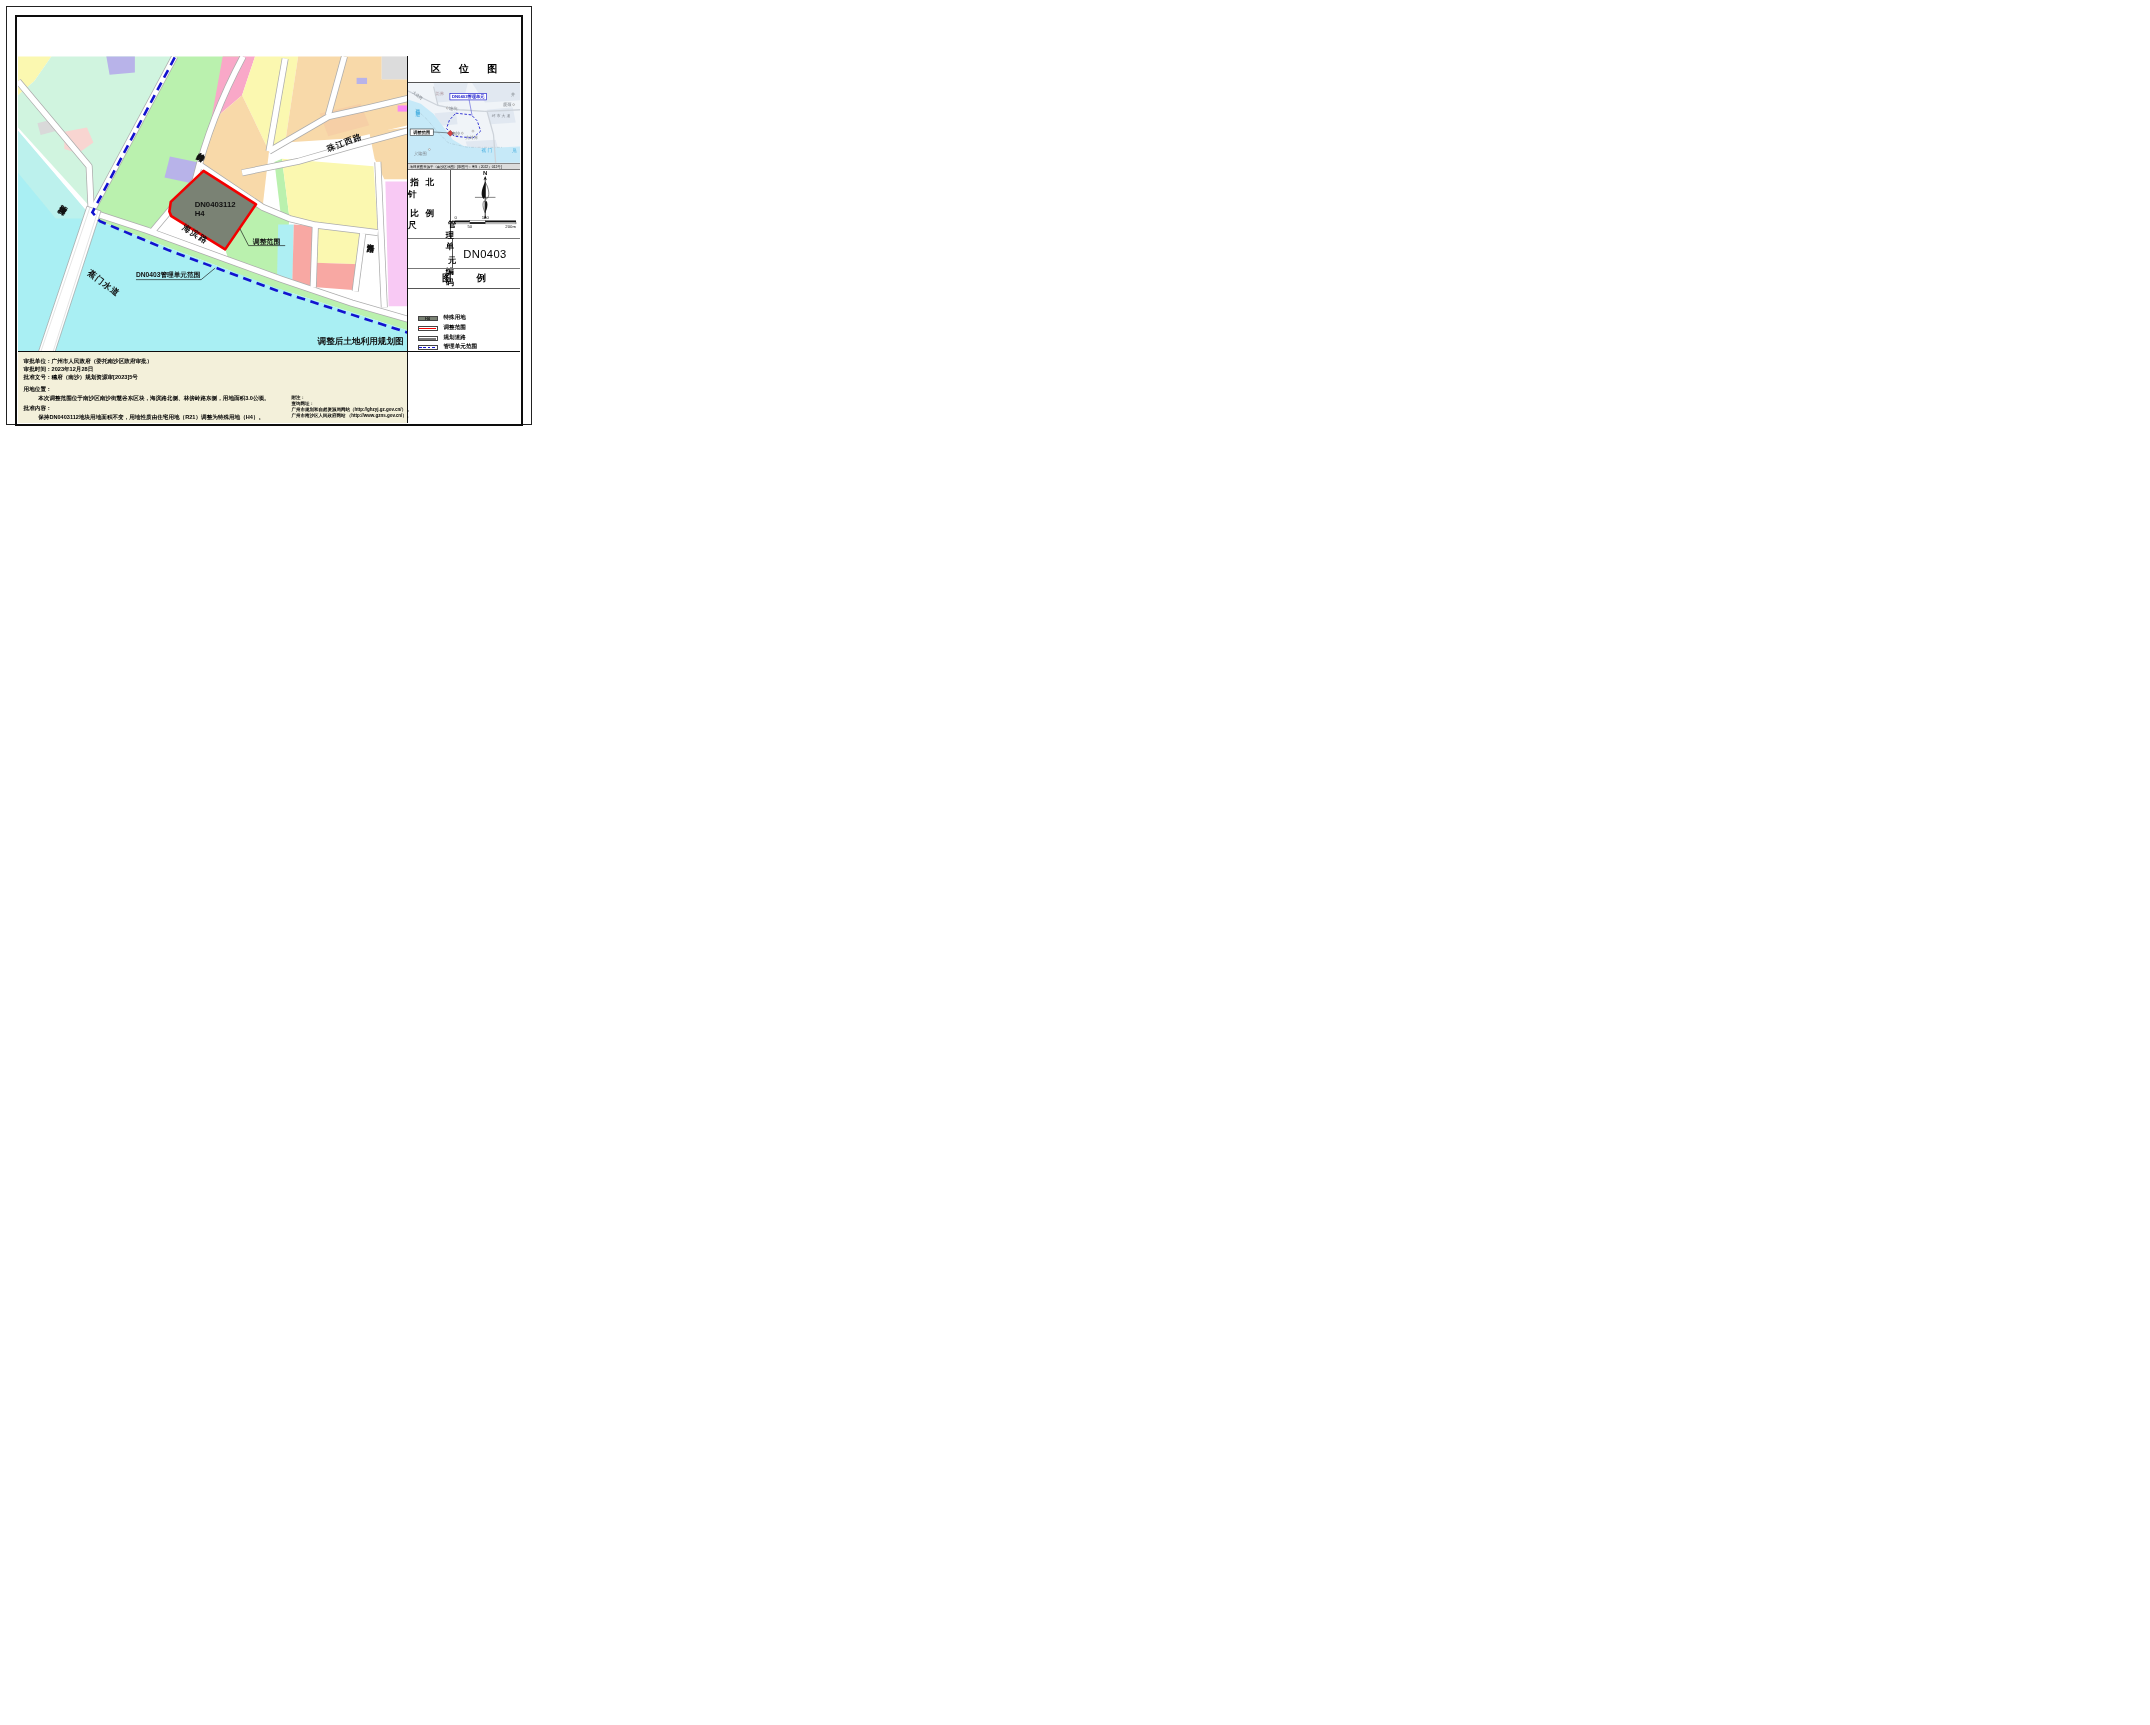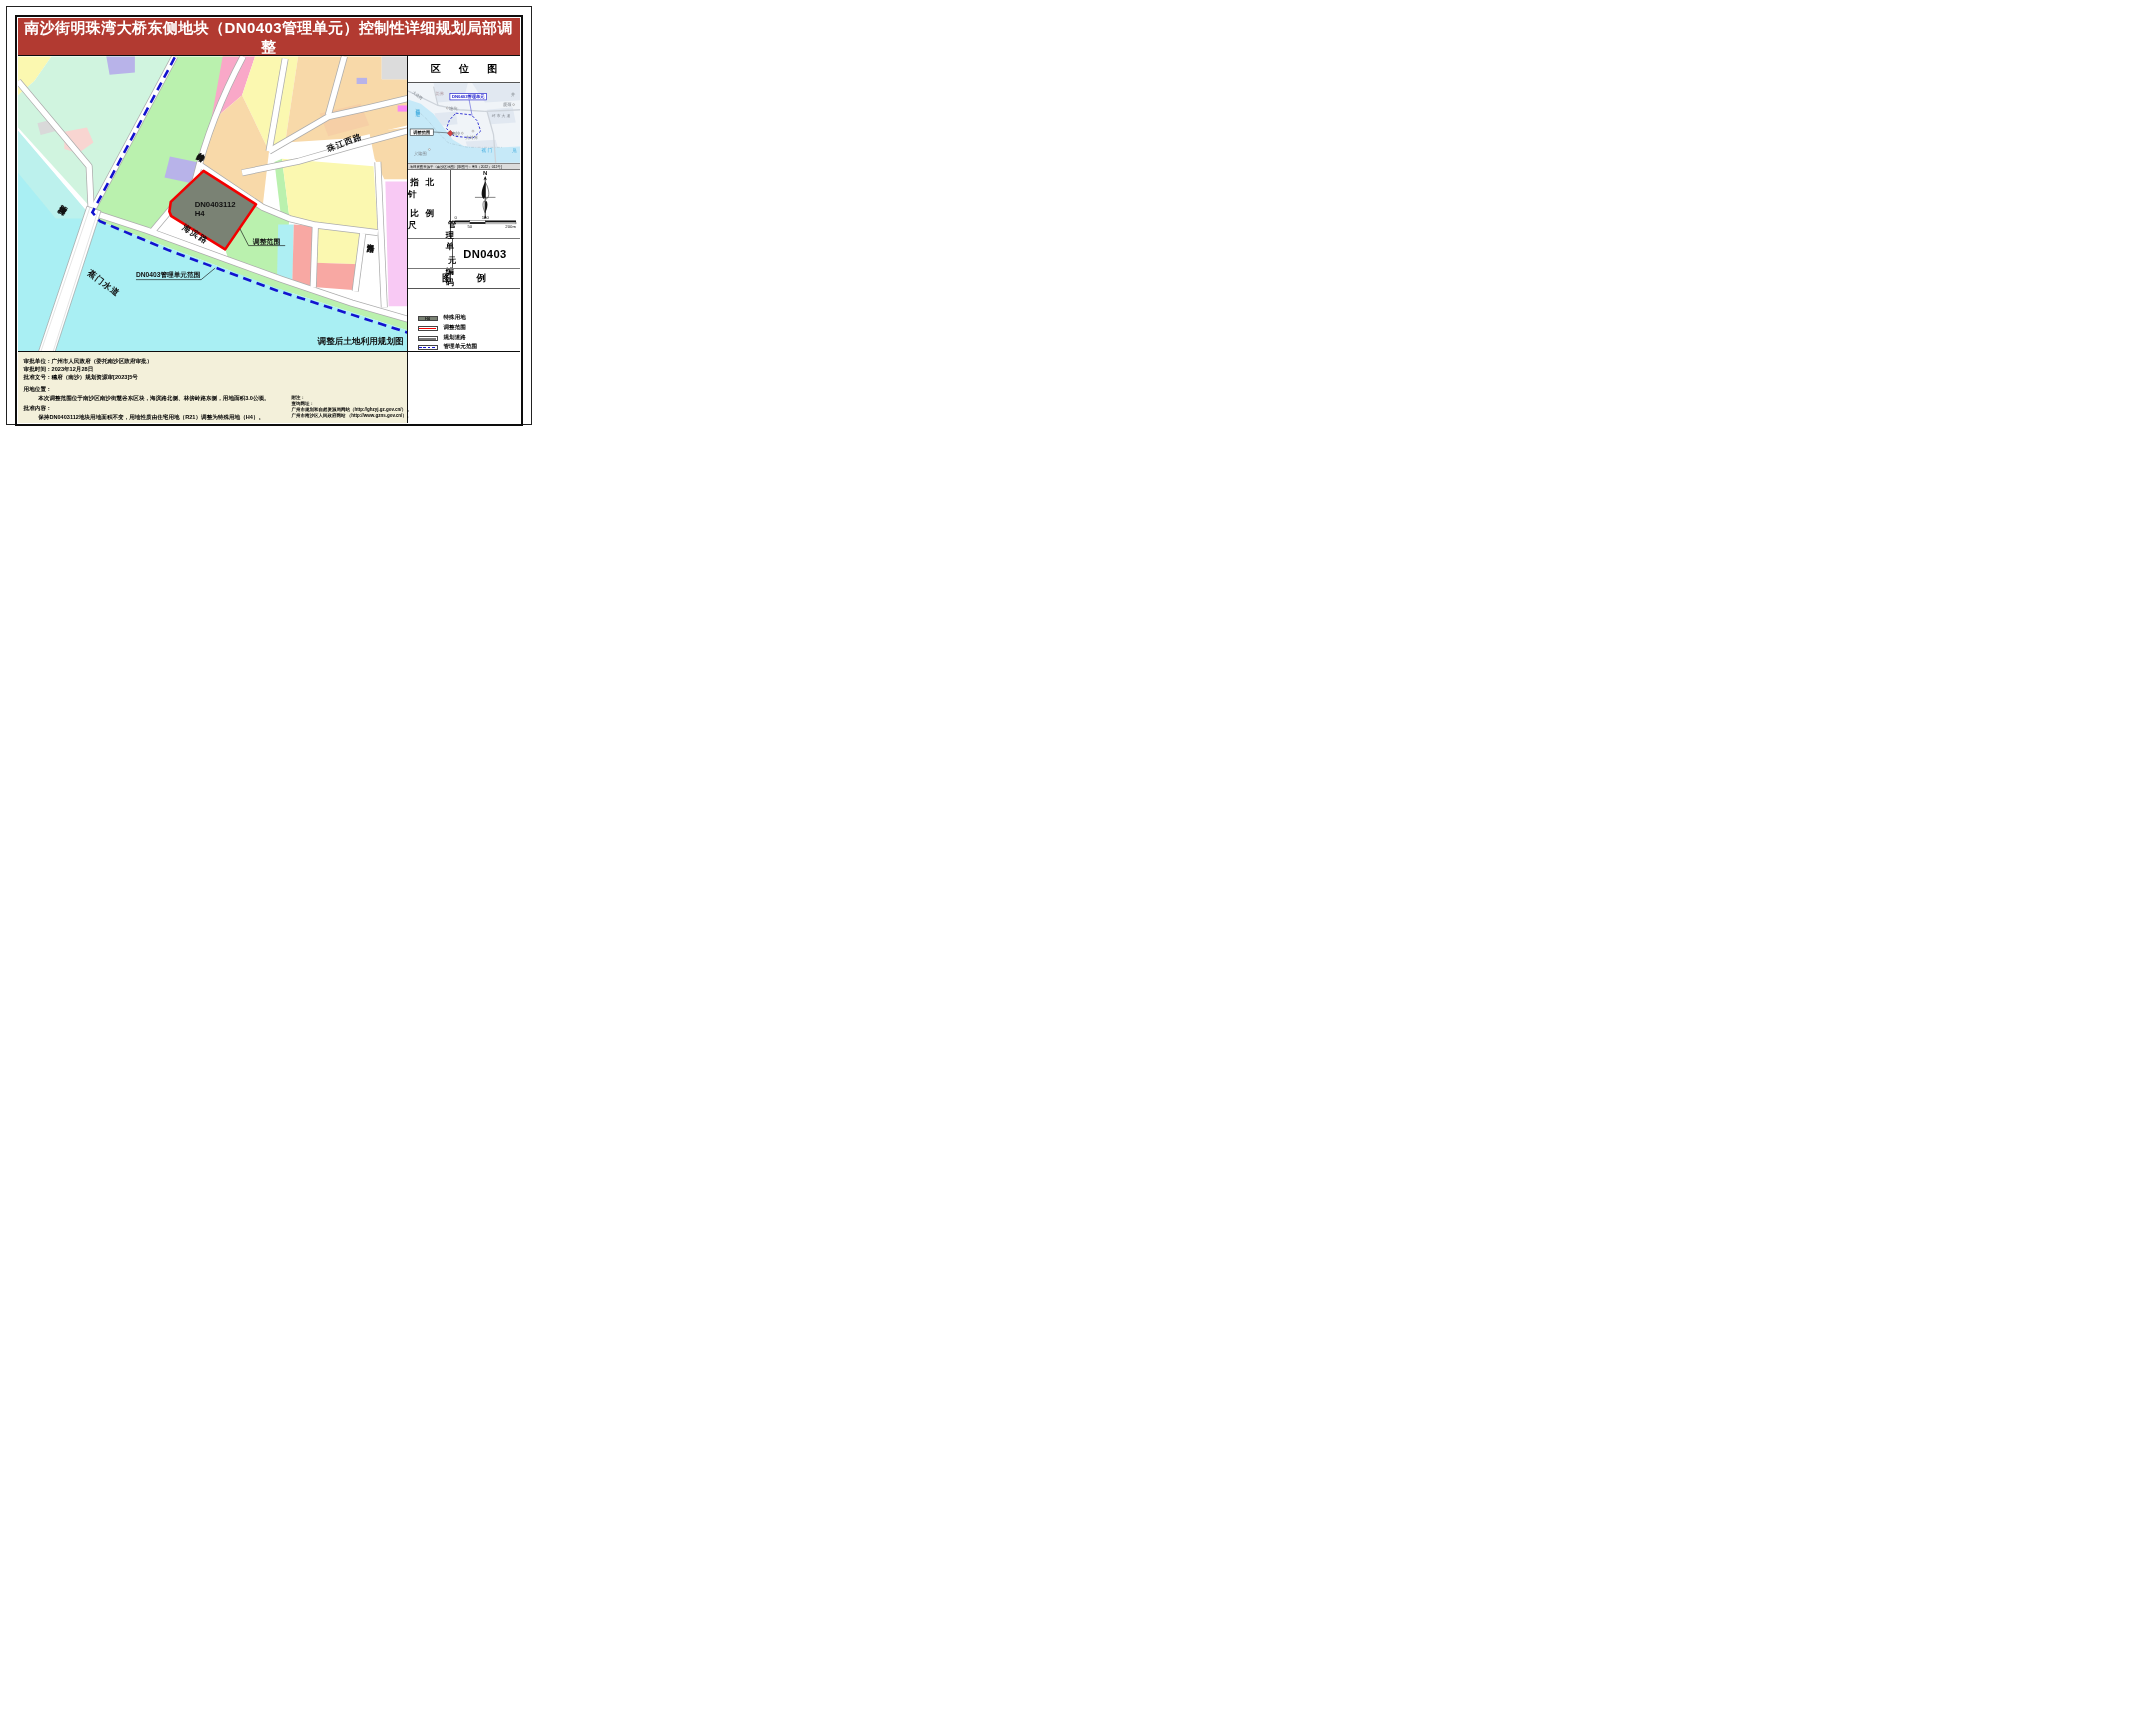--- a/index.html
+++ b/index.html
@@ -14,21 +14,21 @@
   .sidebar{position:absolute;left:407px;top:56px;width:101px;height:296px;background:#fff;border-left:0.9px solid #111;box-sizing:border-box;}
   .sb-sec{position:absolute;left:0;width:112px;box-sizing:border-box;}
   .loc-title{top:0;height:27px;border-bottom:0.9px solid #555;display:flex;align-items:center;justify-content:center;font-size:10px;font-weight:bold;letter-spacing:7.7px;text-indent:7.7px;}
   .loc-map{top:27px;height:80px;}
   .loc-src{top:107px;height:6px;background:#dcdcdc;border-top:0.4px solid #888;font-size:3.4px;line-height:6px;padding-left:1.7px;white-space:nowrap;overflow:hidden;}
   .compass-sec{top:113px;height:69px;border-top:1.3px solid #777;}
   .cell-l{position:absolute;left:0;top:0;width:43px;height:100%;border-right:0.9px solid #555;box-sizing:border-box;display:flex;flex-direction:column;align-items:center;justify-content:center;gap:7px;font-size:8.6px;font-weight:bold;letter-spacing:2.2px;text-indent:2.2px;}
   .cell-r{position:absolute;left:43px;top:0;width:68px;height:100%;}
   .unit-sec{top:182px;height:30px;border-top:1.3px solid #777;}
   .unit-sec .cell-l{font-size:8.2px;gap:2.6px;padding-left:44px;}
-  .unit-val{position:absolute;left:43px;top:0;width:68px;height:100%;display:flex;align-items:center;justify-content:center;font-size:11.2px;font-weight:bold;letter-spacing:0.4px;}
+  .unit-val{position:absolute;left:43px;top:0;width:68px;height:100%;display:flex;align-items:center;justify-content:center;font-size:11.2px;font-weight:normal;letter-spacing:0.4px;}
   .legend-title{top:212px;height:20.6px;border-top:1.3px solid #777;display:flex;align-items:center;justify-content:center;font-size:9.5px;font-weight:bold;letter-spacing:11.2px;text-indent:11.2px;}
   .legend-body{top:232px;height:63px;border-top:0.9px solid #555;}
   .lg-row{position:absolute;left:9.5px;height:6.9px;display:flex;align-items:center;}
   .lg-swatch{width:20px;height:5.6px;border:0.4px solid #444;box-sizing:border-box;position:relative;background:#fff;flex:none;}
   .lg-swatch.h4{background:#7a8274;display:flex;align-items:center;justify-content:center;font-size:3.9px;color:#111;font-weight:bold;}
   .lg-line{position:absolute;left:0.4px;right:0.4px;top:50%;margin-top:-0.4px;height:0.9px;}
   .lg-line.red{background:#f20000;}
   .lg-road1{position:absolute;left:0.4px;right:0.4px;top:1.3px;height:0.4px;background:#777;}
   .lg-road2{position:absolute;left:0.4px;right:0.4px;bottom:1.3px;height:0.4px;background:#777;}
   .lg-dash{position:absolute;left:0.4px;right:0.4px;top:50%;margin-top:-0.4px;height:0.9px;background:repeating-linear-gradient(90deg,#1212cf 0 2.6px,transparent 2.6px 4.3px);}
@@ -41,24 +41,20 @@
   .nt.small{font-size:4.5px;}
   .map-area svg text{fill:#111;}
 </style>
 </head>
 <body>
 
 <div class="page">
   <div class="outer-border"></div>
   <div class="frame"></div>
 
-  <div class="title-band">
-    <div class="l1">南沙街明珠湾大桥东侧地块（DN0403管理单元）控制性详细规划局部调整</div>
-    <div class="l2">批后通告图</div>
-  </div>
 
   <div class="map-area">
     <svg width="390" height="296" viewBox="0 0 3620 2740" xmlns="http://www.w3.org/2000/svg">
       <rect x="0" y="0" width="3620" height="2740" fill="#ffffff"></rect>
 
       <g>
         <polygon points="0,0 310,0 150,230 0,360" fill="#fbf8b0"></polygon>
         <polygon points="310,0 1455,0 700,1430 0,660 0,360 150,230" fill="#d0f4df"></polygon>
         <polygon points="180,620 330,580 360,690 210,730" fill="#d9d9d9"></polygon>
         <polygon points="430,700 640,660 700,800 560,900 430,860" fill="#f8d5d1"></polygon>

